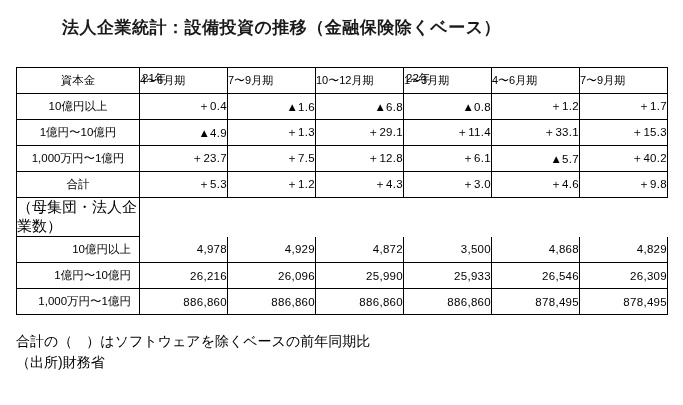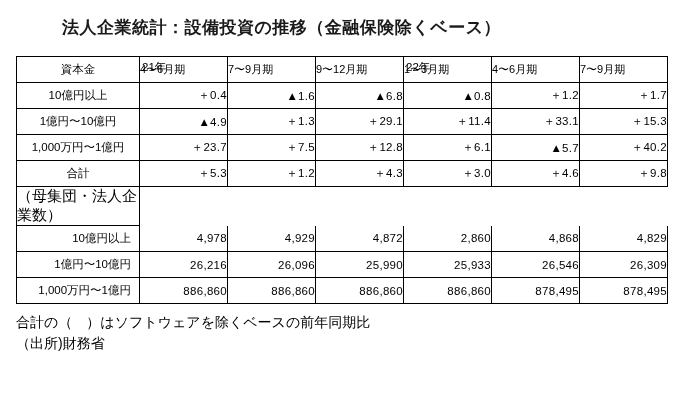--- a/index.html
+++ b/index.html
@@ -24,21 +24,21 @@
   .title {
     text-align: center;
     font-size: 17px;
     font-weight: bold;
     letter-spacing: 0.5px;
     padding-top: 16px;
     padding-bottom: 12px;
     color: #1a1a1a;
   }
   .table-wrap {
-    margin: 5px 16px;
+    margin: 16px 16px;
   }
   table.main {
     border-collapse: collapse;
     width: 651px;
     table-layout: fixed;
     font-size: 11.5px;
   }
   table.main td, table.main th {
     border: 1px solid #000000;
     padding: 0;
@@ -148,21 +148,21 @@
         <th class="hdr-cell">
           <span class="hdr-year">21年</span>
           <span class="hdr-period">4〜6月期</span>
         </th>
         <th class="hdr-cell">
           <span class="hdr-year"></span>
           <span class="hdr-period">7〜9月期</span>
         </th>
         <th class="hdr-cell">
           <span class="hdr-year"></span>
-          <span class="hdr-period">9〜12月期</span>
+          <span class="hdr-period">10〜12月期</span>
         </th>
         <th class="hdr-cell">
           <span class="hdr-year">22年</span>
           <span class="hdr-period">1〜3月期</span>
         </th>
         <th class="hdr-cell">
           <span class="hdr-year"></span>
           <span class="hdr-period">4〜6月期</span>
         </th>
         <th class="hdr-cell">
@@ -220,21 +220,21 @@
         <td class="blank-cell"></td>
         <td class="blank-cell"></td>
         <td class="blank-cell"></td>
       </tr>
 
       <tr>
         <td class="rowlabel right no-top-border">10億円以上</td>
         <td class="num no-top-border">4,978</td>
         <td class="num no-top-border">4,929</td>
         <td class="num no-top-border">4,872</td>
-        <td class="num no-top-border">2,860</td>
+        <td class="num no-top-border">3,500</td>
         <td class="num no-top-border">4,868</td>
         <td class="num no-top-border">4,829</td>
       </tr>
 
       <tr>
         <td class="rowlabel right">1億円〜10億円</td>
         <td class="num">26,216</td>
         <td class="num">26,096</td>
         <td class="num">25,990</td>
         <td class="num">25,933</td>

